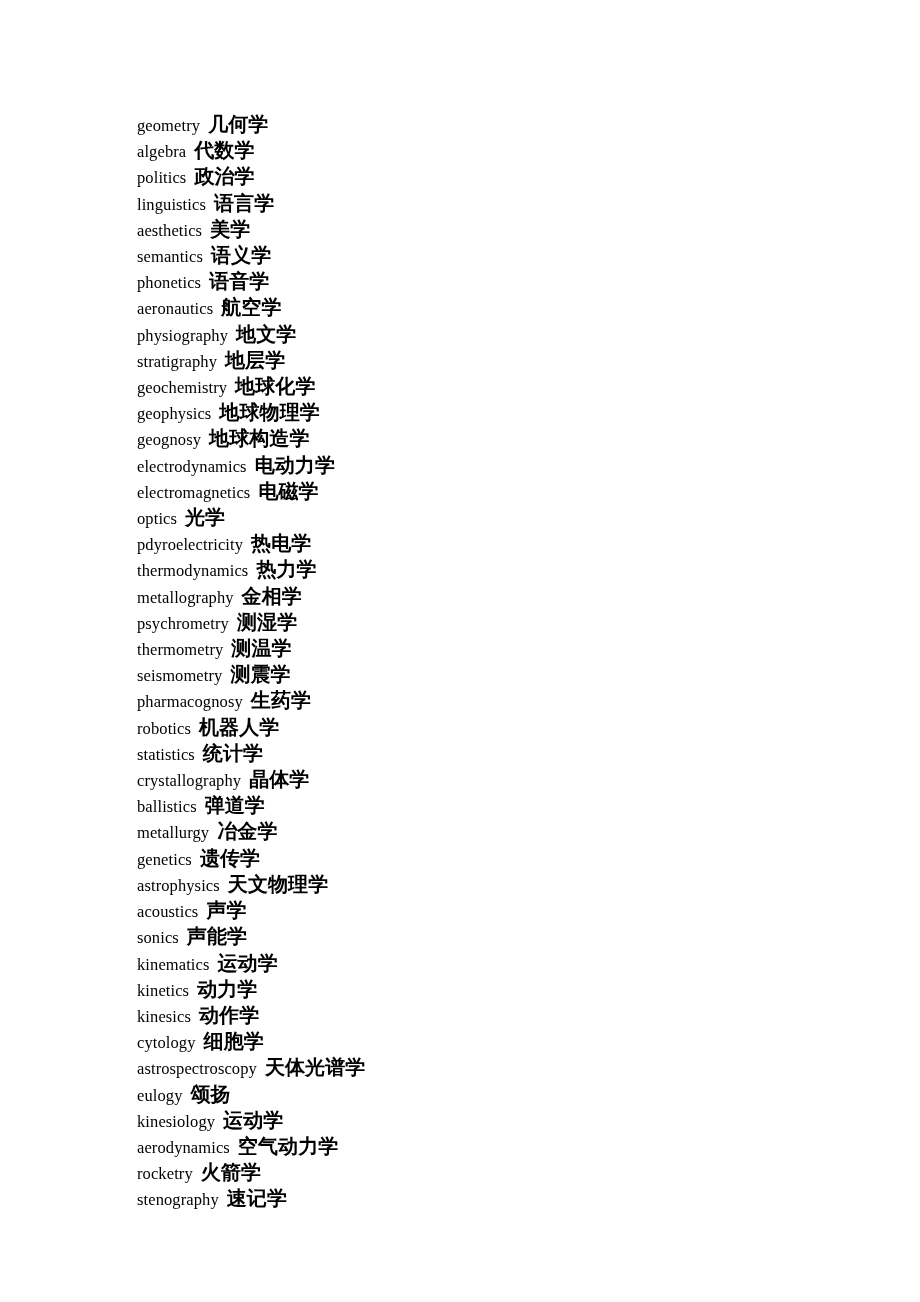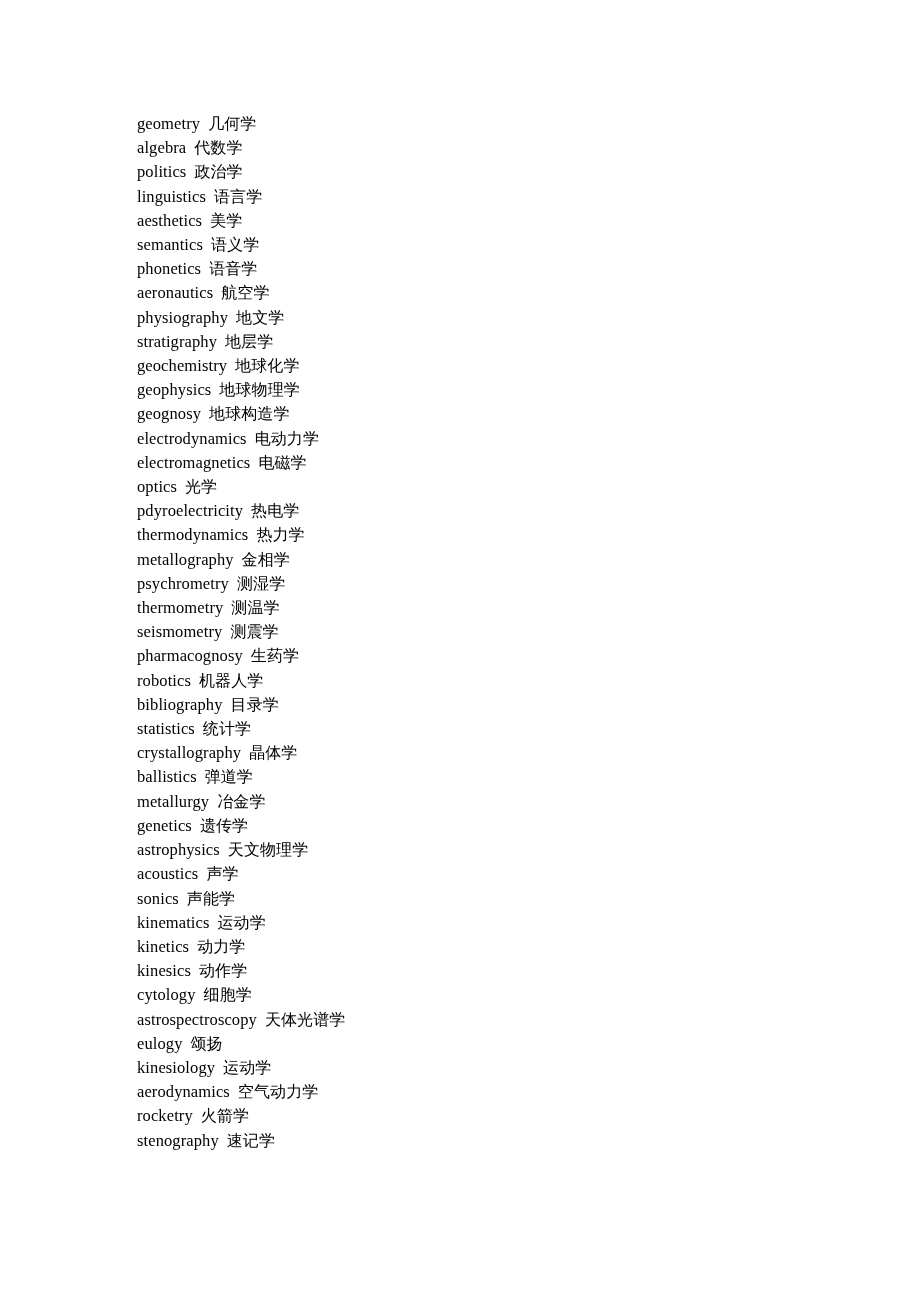--- a/index.html
+++ b/index.html
@@ -38,21 +38,22 @@
   }
   .term-en {
     font-family: "Liberation Serif", "DejaVu Serif", serif;
   }
   .term-gap {
     display: inline-block;
     width: 8px;
   }
   .term-zh {
     font-family: "DejaVu Sans", "Liberation Sans", sans-serif;
-    font-size: 16px;
+    font-size: 20px;
+    font-weight: bold;
   }
 </style>
 </head>
 <body>
 
 <div class="page">
   <ul class="glossary-list" id="glossary-list">
       <li class="glossary-entry"><span class="term-en">geometry</span><span class="term-gap"></span><span class="term-zh">几何学</span></li>
       <li class="glossary-entry"><span class="term-en">algebra</span><span class="term-gap"></span><span class="term-zh">代数学</span></li>
       <li class="glossary-entry"><span class="term-en">politics</span><span class="term-gap"></span><span class="term-zh">政治学</span></li>
@@ -70,21 +71,20 @@
       <li class="glossary-entry"><span class="term-en">electromagnetics</span><span class="term-gap"></span><span class="term-zh">电磁学</span></li>
       <li class="glossary-entry"><span class="term-en">optics</span><span class="term-gap"></span><span class="term-zh">光学</span></li>
       <li class="glossary-entry"><span class="term-en">pdyroelectricity</span><span class="term-gap"></span><span class="term-zh">热电学</span></li>
       <li class="glossary-entry"><span class="term-en">thermodynamics</span><span class="term-gap"></span><span class="term-zh">热力学</span></li>
       <li class="glossary-entry"><span class="term-en">metallography</span><span class="term-gap"></span><span class="term-zh">金相学</span></li>
       <li class="glossary-entry"><span class="term-en">psychrometry</span><span class="term-gap"></span><span class="term-zh">测湿学</span></li>
       <li class="glossary-entry"><span class="term-en">thermometry</span><span class="term-gap"></span><span class="term-zh">测温学</span></li>
       <li class="glossary-entry"><span class="term-en">seismometry</span><span class="term-gap"></span><span class="term-zh">测震学</span></li>
       <li class="glossary-entry"><span class="term-en">pharmacognosy</span><span class="term-gap"></span><span class="term-zh">生药学</span></li>
       <li class="glossary-entry"><span class="term-en">robotics</span><span class="term-gap"></span><span class="term-zh">机器人学</span></li>
-      <li class="glossary-entry"><span class="term-en">bibliography</span><span class="term-gap"></span><span class="term-zh">目录学</span></li>
       <li class="glossary-entry"><span class="term-en">statistics</span><span class="term-gap"></span><span class="term-zh">统计学</span></li>
       <li class="glossary-entry"><span class="term-en">crystallography</span><span class="term-gap"></span><span class="term-zh">晶体学</span></li>
       <li class="glossary-entry"><span class="term-en">ballistics</span><span class="term-gap"></span><span class="term-zh">弹道学</span></li>
       <li class="glossary-entry"><span class="term-en">metallurgy</span><span class="term-gap"></span><span class="term-zh">冶金学</span></li>
       <li class="glossary-entry"><span class="term-en">genetics</span><span class="term-gap"></span><span class="term-zh">遗传学</span></li>
       <li class="glossary-entry"><span class="term-en">astrophysics</span><span class="term-gap"></span><span class="term-zh">天文物理学</span></li>
       <li class="glossary-entry"><span class="term-en">acoustics</span><span class="term-gap"></span><span class="term-zh">声学</span></li>
       <li class="glossary-entry"><span class="term-en">sonics</span><span class="term-gap"></span><span class="term-zh">声能学</span></li>
       <li class="glossary-entry"><span class="term-en">kinematics</span><span class="term-gap"></span><span class="term-zh">运动学</span></li>
       <li class="glossary-entry"><span class="term-en">kinetics</span><span class="term-gap"></span><span class="term-zh">动力学</span></li>

